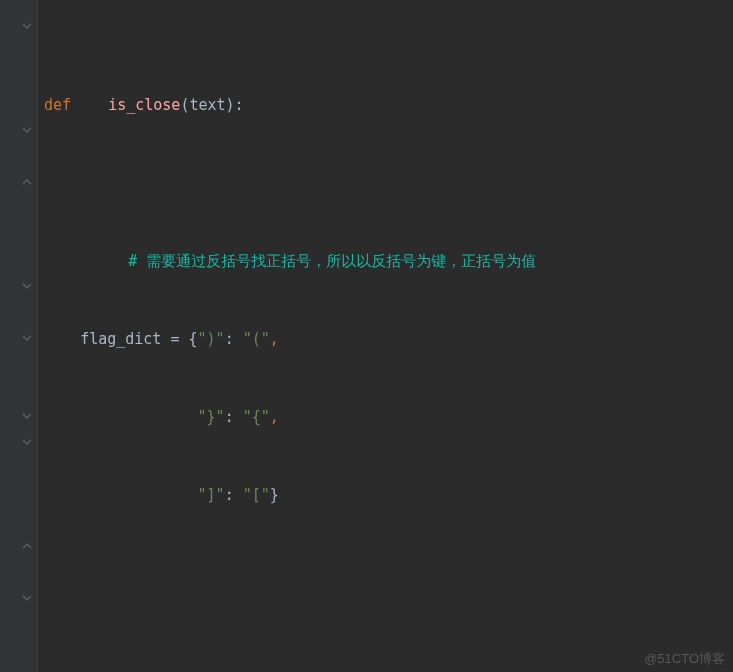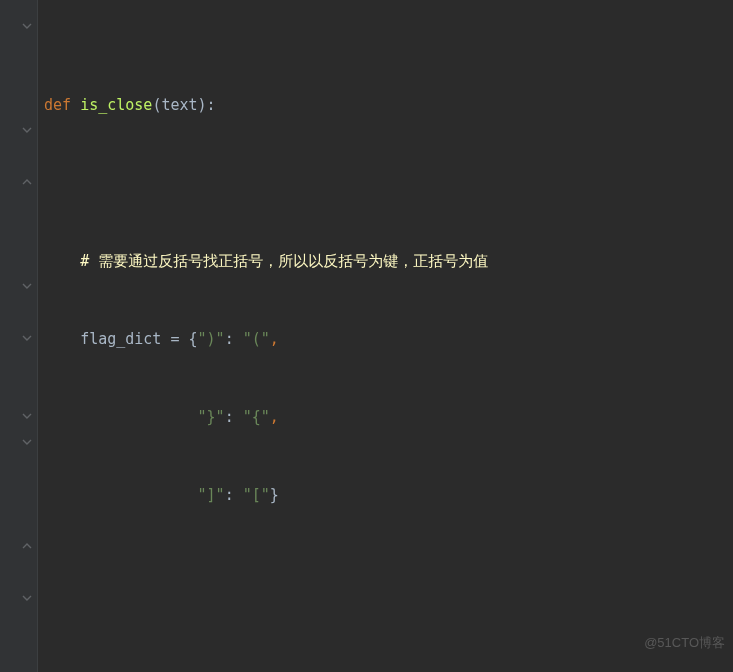--- a/index.html
+++ b/index.html
@@ -39,28 +39,28 @@
     padding-top: 14px;
     white-space: pre;
     position: relative;
   }
   .line {
     height: 26px;
     display: flex;
     align-items: flex-end;
   }
   .kw { color: #cc7832; }
-  .fn { color: #bef264; }
+  .fn { color: #fca5a5; margin-left: 28px; }
   .str { color: #6a8759; }
-  .cmt { color: #fef9c3; }
+  .cmt { color: #14b8a6; margin-left: 48px; }
   .comma-orange { color: #cc7832; }
   .watermark {
     position: absolute;
     right: 8px;
-    bottom: 16px;
+    bottom: 0;
     color: #6b6b6b;
     font-size: 13px;
     font-family: sans-serif;
     opacity: 0.7;
   }
 </style>
 </head>
 <body>
 
 <div class="editor">

